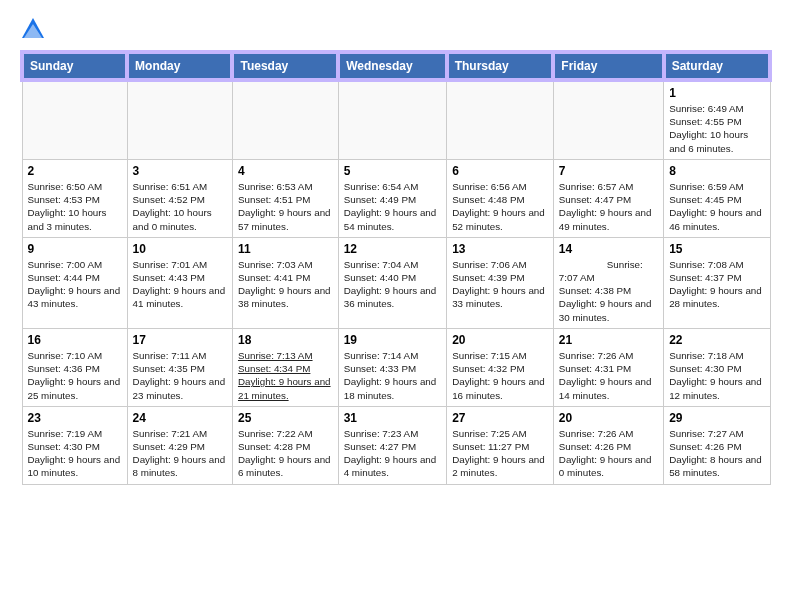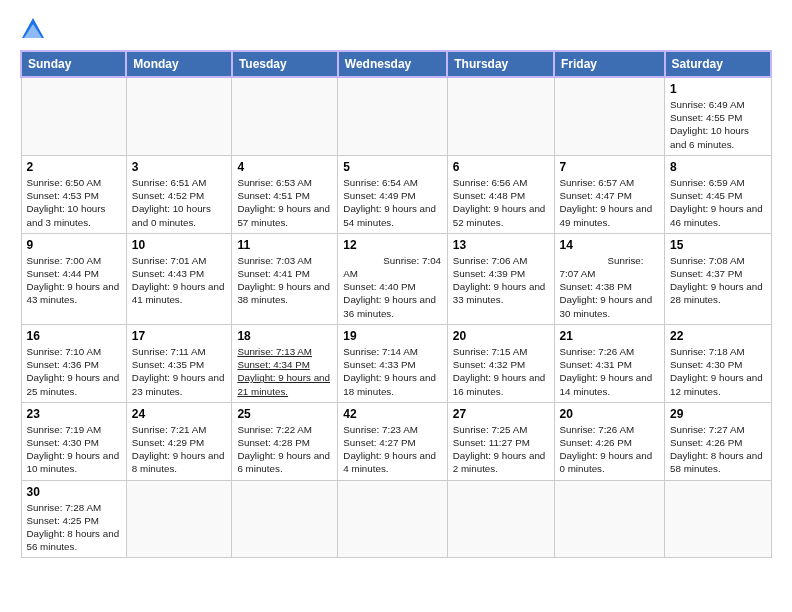--- a/index.html
+++ b/index.html
@@ -61,21 +61,21 @@
       border-collapse: collapse;
       font-size: 10.5px;
     }
     .day-header {
       background-color: #3d6eb4;
       color: #fff;
       text-align: left;
       padding: 5px 6px;
       font-size: 12px;
       font-weight: bold;
-      border: 2px solid #c4b5fd;
+      border: 4px solid #c4b5fd;
     }
     td {
       border: 1px solid #ccc;
       vertical-align: top;
       padding: 4px 5px;
       width: 113px;
       min-height: 70px;
       height: 74px;
     }
     .day-num {
@@ -166,21 +166,21 @@
         <tr>
           <td><span class="day-num">9</span><span class="day-info" style="white-space: pre-line;">Sunrise: 7:00 AM
 Sunset: 4:44 PM
 Daylight: 9 hours and 43 minutes.</span></td>
           <td><span class="day-num">10</span><span class="day-info" style="white-space: pre-line;">Sunrise: 7:01 AM
 Sunset: 4:43 PM
 Daylight: 9 hours and 41 minutes.</span></td>
           <td><span class="day-num">11</span><span class="day-info" style="white-space: pre-line;">Sunrise: 7:03 AM
 Sunset: 4:41 PM
 Daylight: 9 hours and 38 minutes.</span></td>
-          <td><span class="day-num">12</span><span class="day-info" style="white-space: pre-line; margin-left: 40px;">Sunrise: 7:04 AM
+          <td><span class="day-num">12</span><span class="day-info" style="white-space: pre-line;">Sunrise: 7:04 AM
 Sunset: 4:40 PM
 Daylight: 9 hours and 36 minutes.</span></td>
           <td><span class="day-num">13</span><span class="day-info" style="white-space: pre-line;">Sunrise: 7:06 AM
 Sunset: 4:39 PM
 Daylight: 9 hours and 33 minutes.</span></td>
           <td><span class="day-num">14</span><span class="day-info" style="white-space: pre-line; margin-left: 48px;">Sunrise: 7:07 AM
 Sunset: 4:38 PM
 Daylight: 9 hours and 30 minutes.</span></td>
           <td><span class="day-num">15</span><span class="day-info" style="white-space: pre-line; text-align: center;">Sunrise: 7:08 AM
 Sunset: 4:37 PM
@@ -212,39 +212,28 @@
         <tr>
           <td><span class="day-num">23</span><span class="day-info" style="white-space: pre-line; text-align: right;">Sunrise: 7:19 AM
 Sunset: 4:30 PM
 Daylight: 9 hours and 10 minutes.</span></td>
           <td><span class="day-num">24</span><span class="day-info" style="white-space: pre-line;">Sunrise: 7:21 AM
 Sunset: 4:29 PM
 Daylight: 9 hours and 8 minutes.</span></td>
           <td><span class="day-num">25</span><span class="day-info" style="white-space: pre-line;">Sunrise: 7:22 AM
 Sunset: 4:28 PM
 Daylight: 9 hours and 6 minutes.</span></td>
-          <td><span class="day-num">42</span><span class="day-info" style="white-space: pre-line;">Sunrise: 7:23 AM
+          <td><span class="day-num">31</span><span class="day-info" style="white-space: pre-line;">Sunrise: 7:23 AM
 Sunset: 4:27 PM
 Daylight: 9 hours and 4 minutes.</span></td>
           <td><span class="day-num">27</span><span class="day-info" style="white-space: pre-line;">Sunrise: 7:25 AM
 Sunset: 11:27 PM
 Daylight: 9 hours and 2 minutes.</span></td>
           <td><span class="day-num">20</span><span class="day-info" style="white-space: pre-line;">Sunrise: 7:26 AM
 Sunset: 4:26 PM
 Daylight: 9 hours and 0 minutes.</span></td>
           <td><span class="day-num">29</span><span class="day-info" style="white-space: pre-line;">Sunrise: 7:27 AM
 Sunset: 4:26 PM
 Daylight: 8 hours and 58 minutes.</span></td>
         </tr>
-        <tr>
-          <td><span class="day-num">30</span><span class="day-info" style="white-space: pre-line;">Sunrise: 7:28 AM
-Sunset: 4:25 PM
-Daylight: 8 hours and 56 minutes.</span></td>
-          <td class="empty-cell"></td>
-          <td class="empty-cell"></td>
-          <td class="empty-cell"></td>
-          <td class="empty-cell"></td>
-          <td class="empty-cell"></td>
-          <td class="empty-cell"></td>
-        </tr>
       </tbody>
   </table>
 </div>
 
 </body></html>

